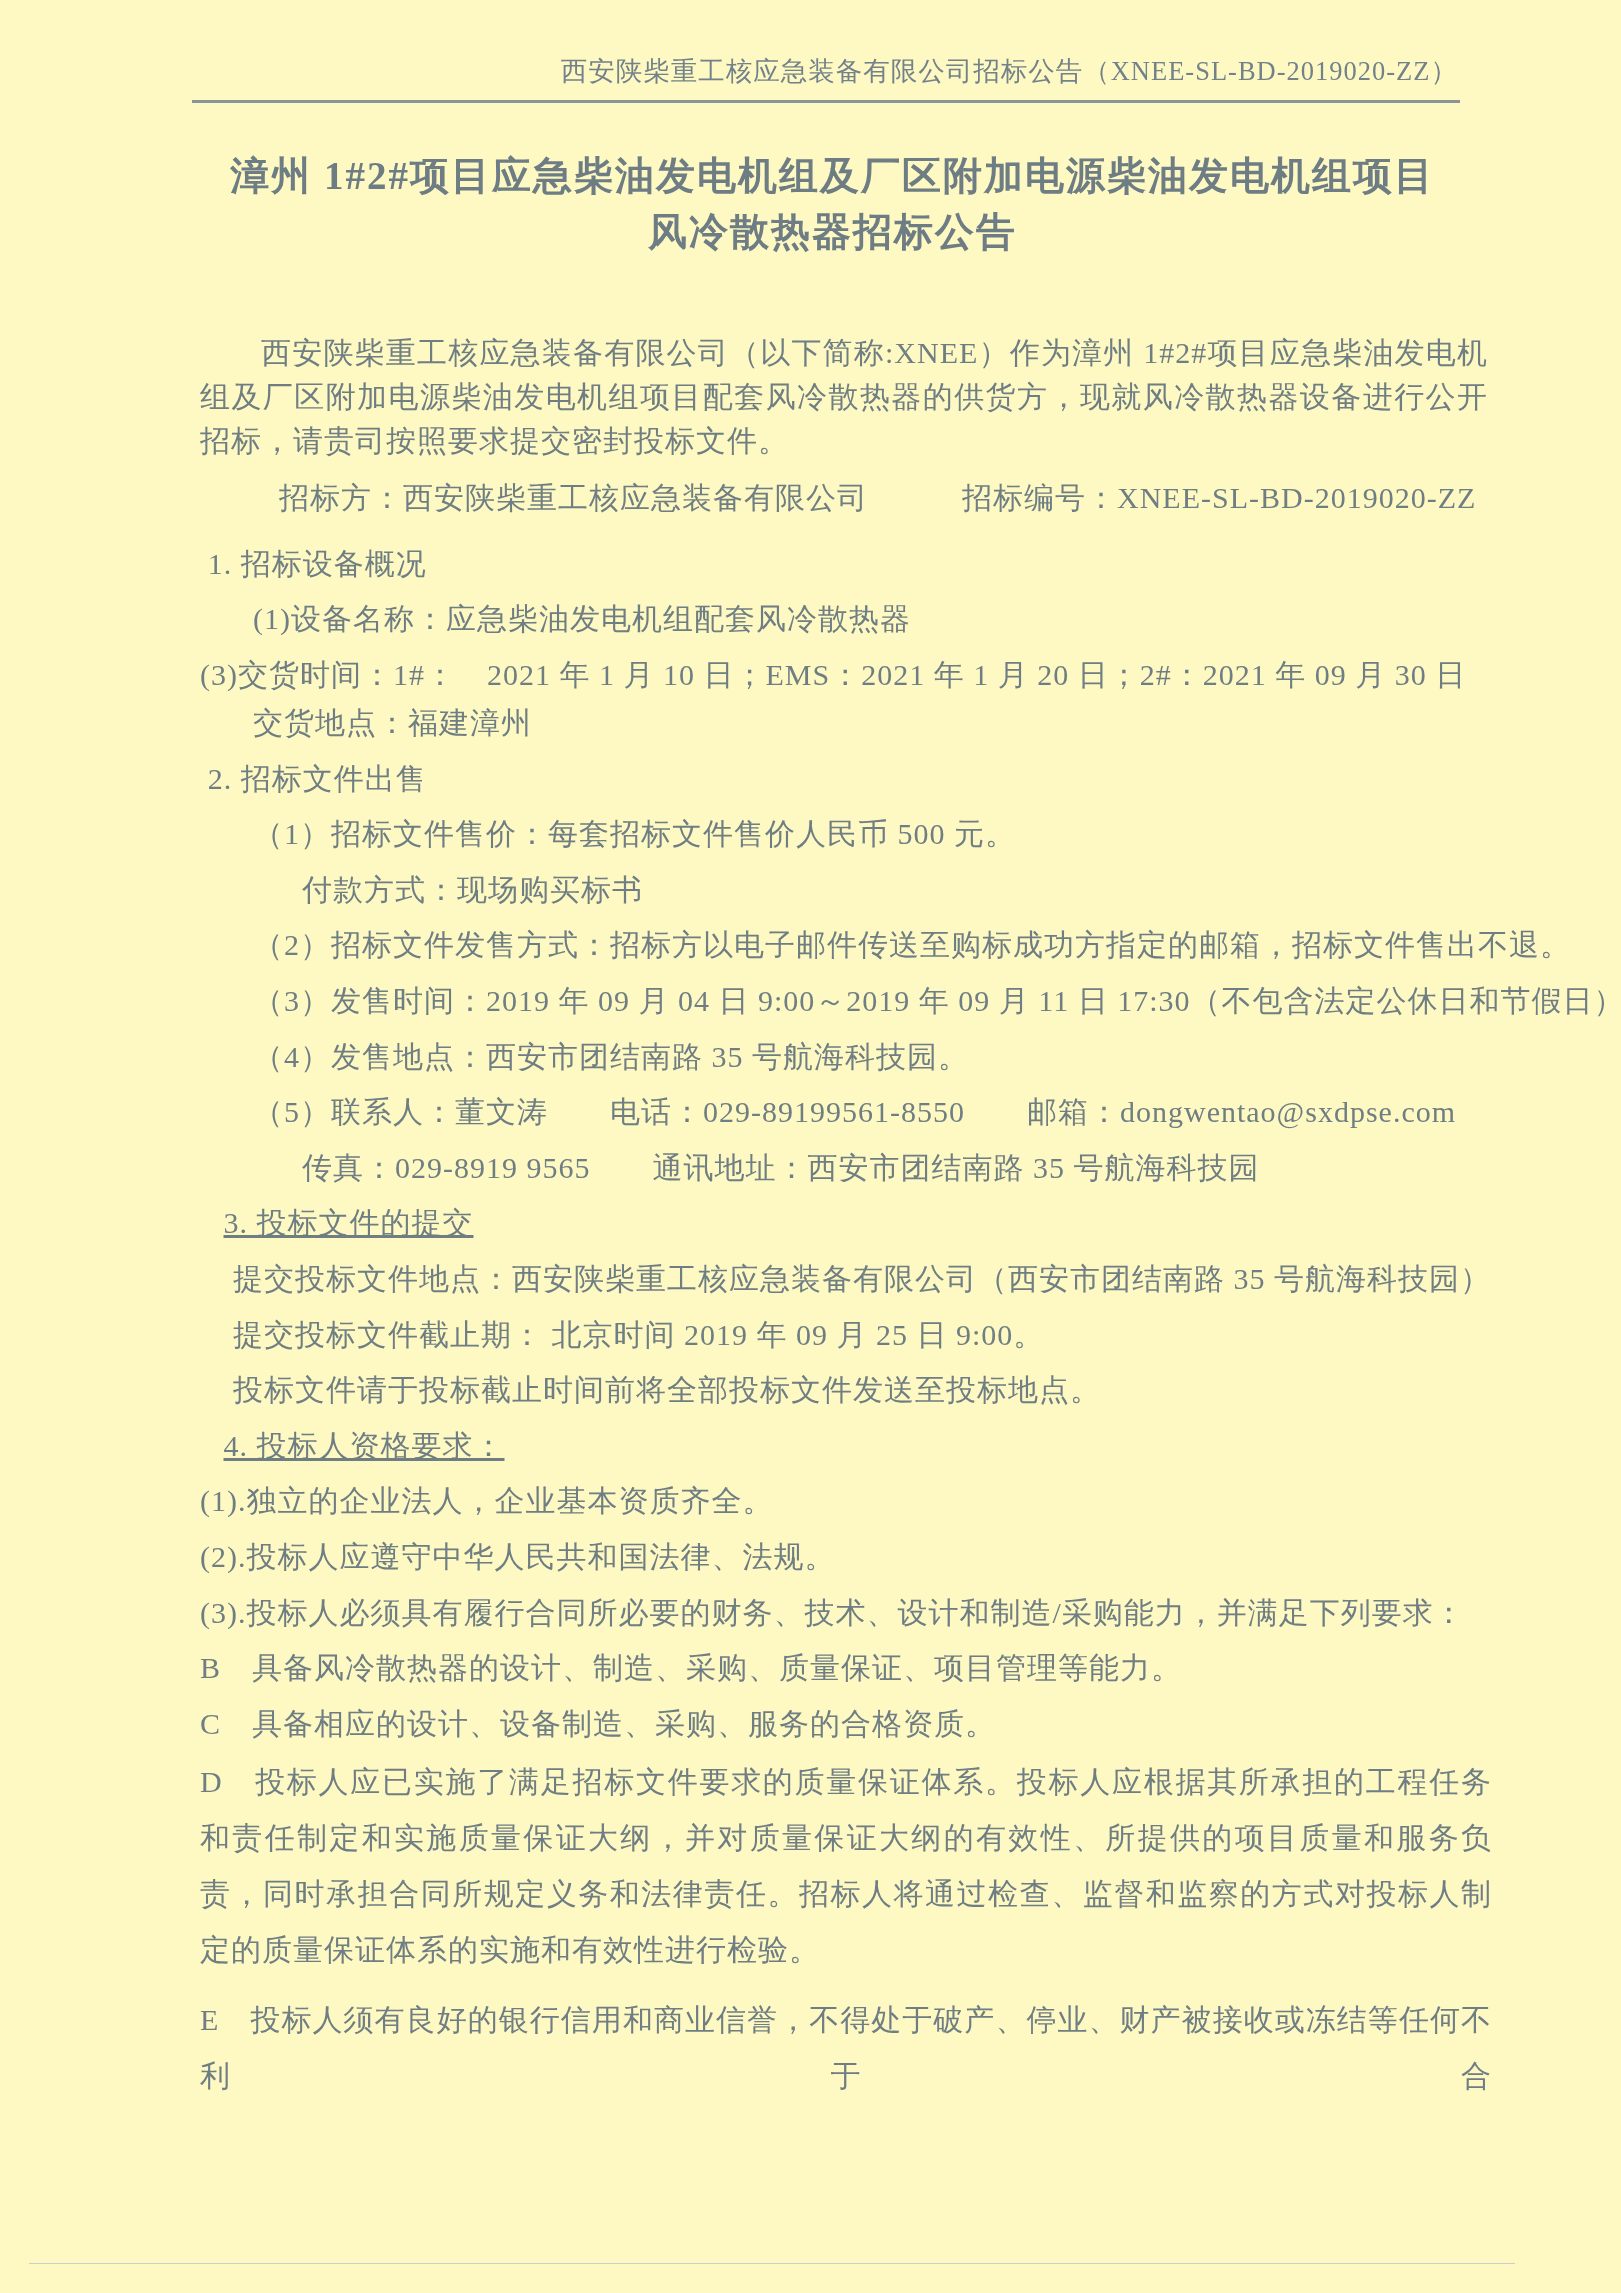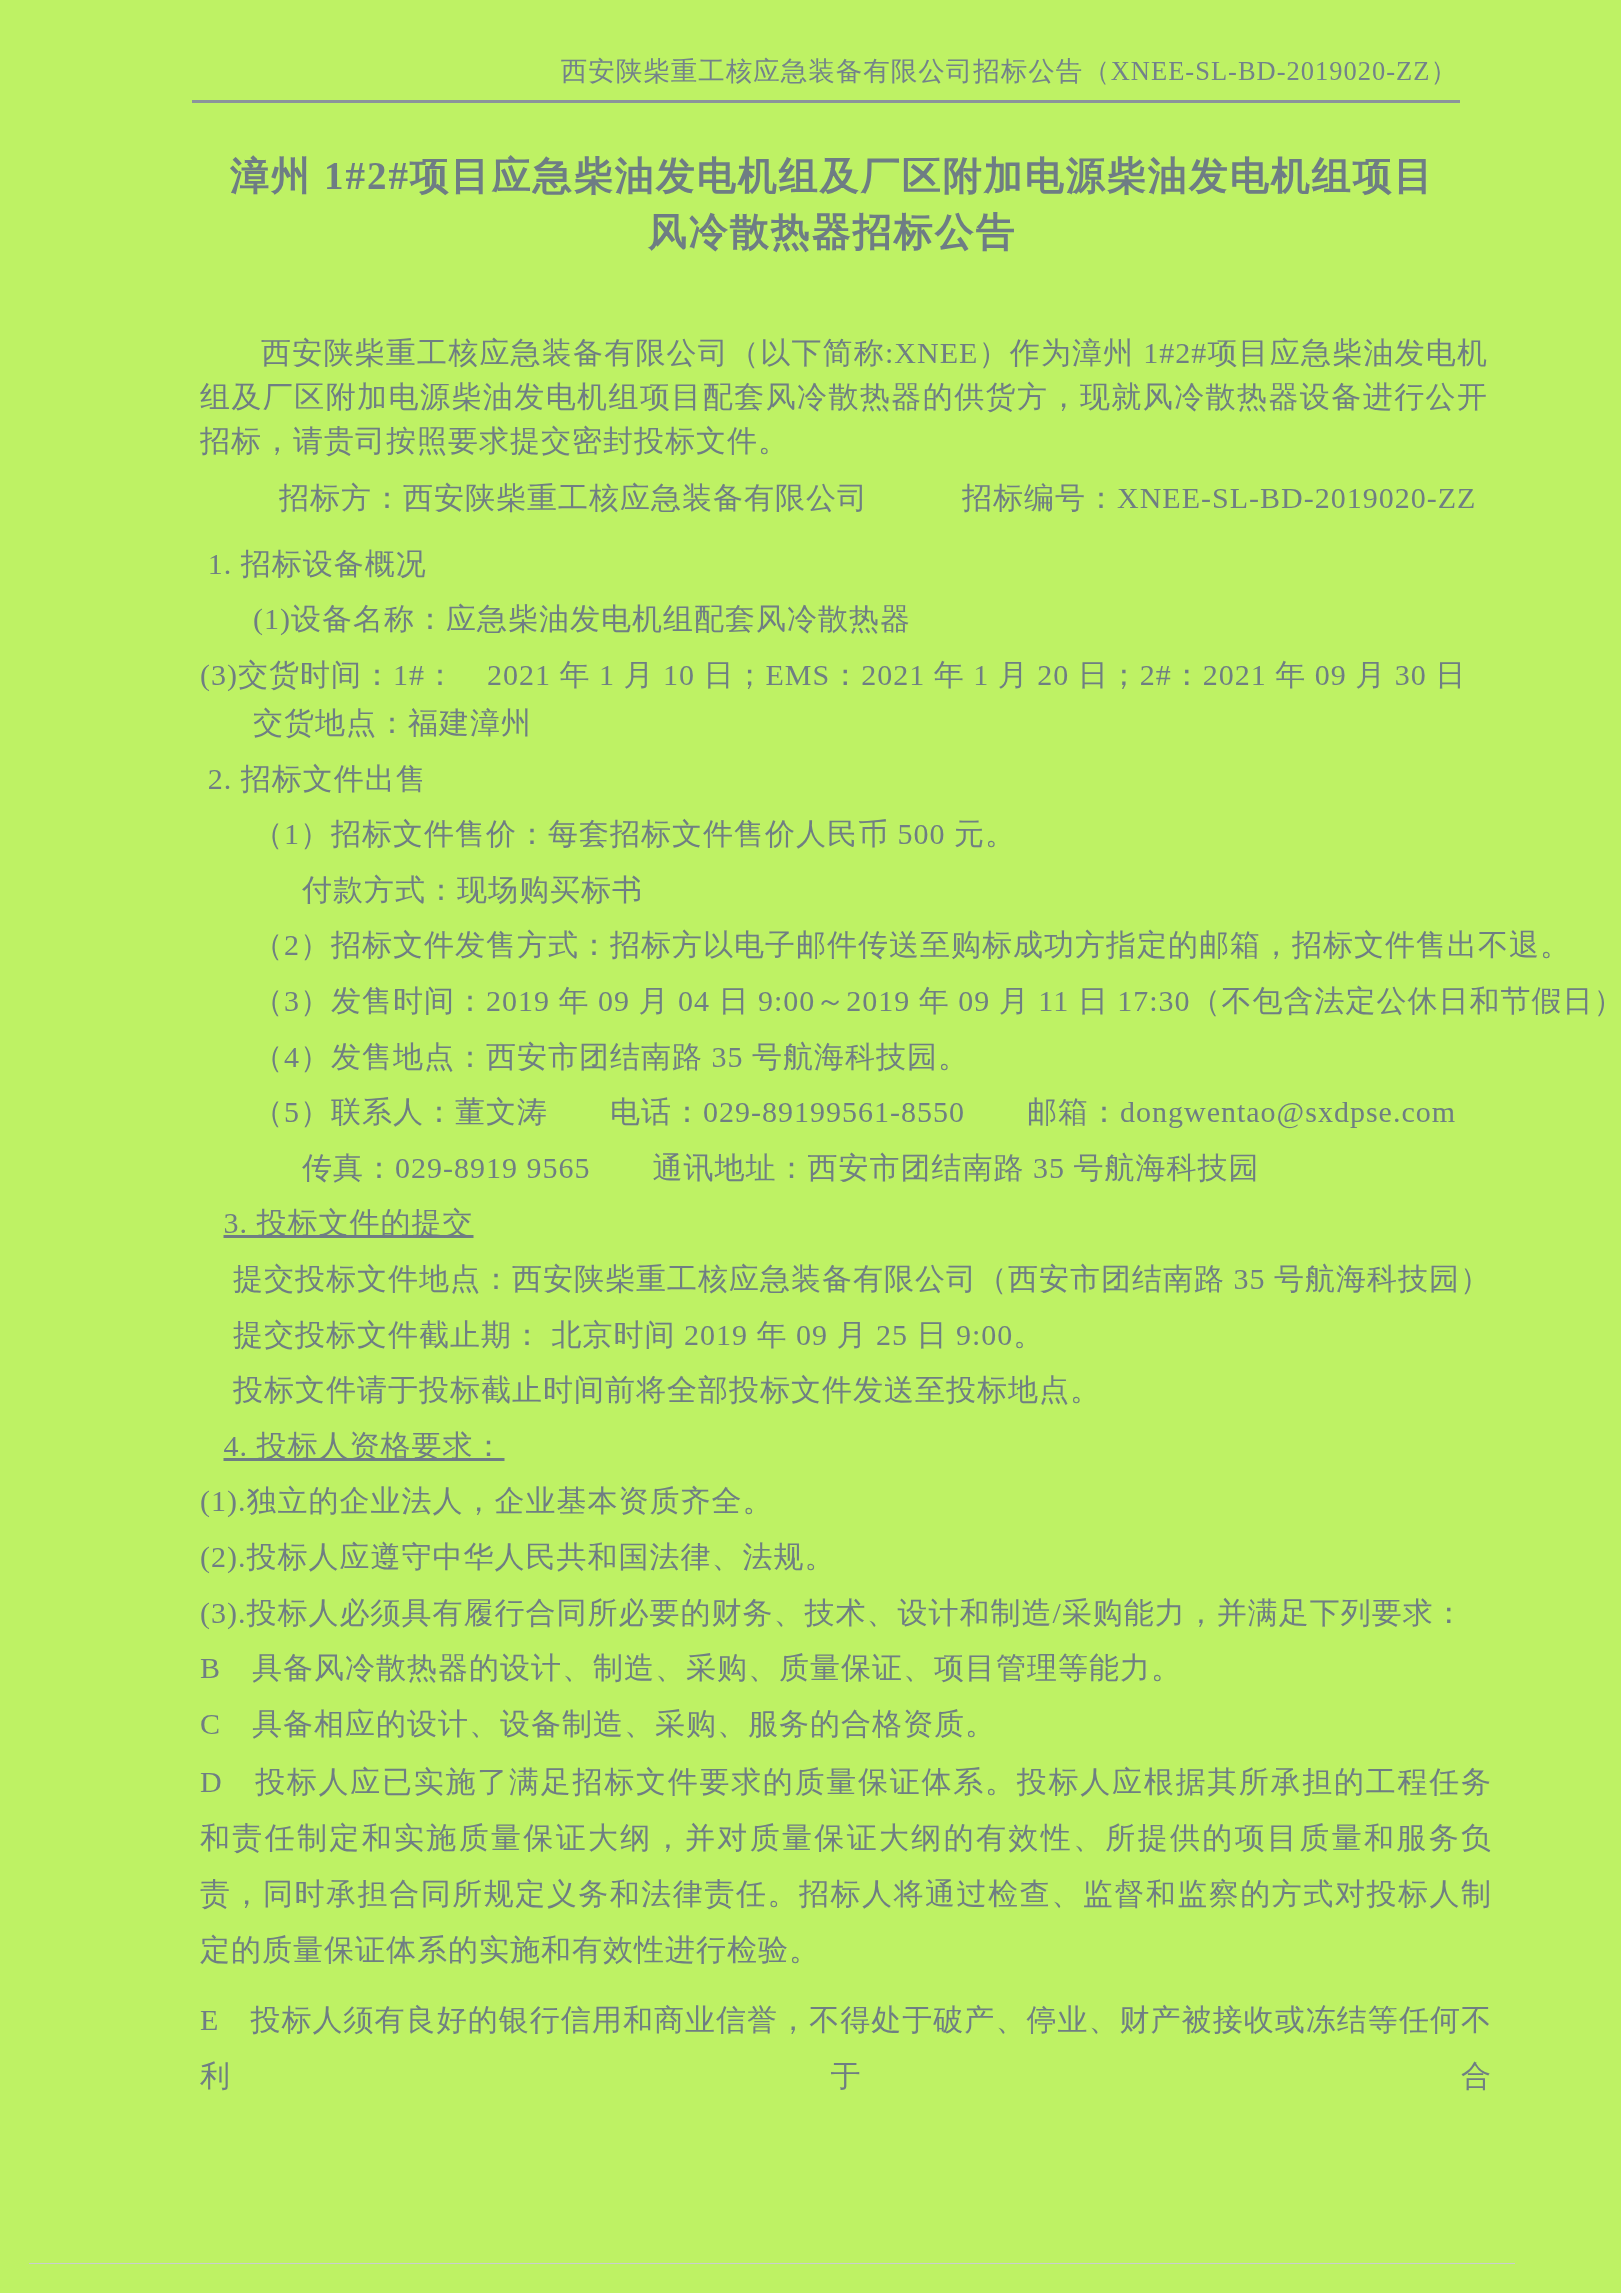--- a/index.html
+++ b/index.html
@@ -1,20 +1,20 @@
 <!DOCTYPE html>
 <html><head>
 <meta charset="utf-8">
 <style>
   html,body{margin:0;padding:0;background:#e8e8e8;}
   .page{
     position:relative;
     width:1621px;height:2294px;
     margin:0 auto;
-    background:#bef264;
+    background:#fef9c3;
     overflow:hidden;
     font-family:"Liberation Serif","DejaVu Serif",serif;
     color:#6f7e83;
   }
   
   .hdr{
     margin:55px 163px 0 0;
     text-align:right;
     font-size:26.5px;
     line-height:33px;

